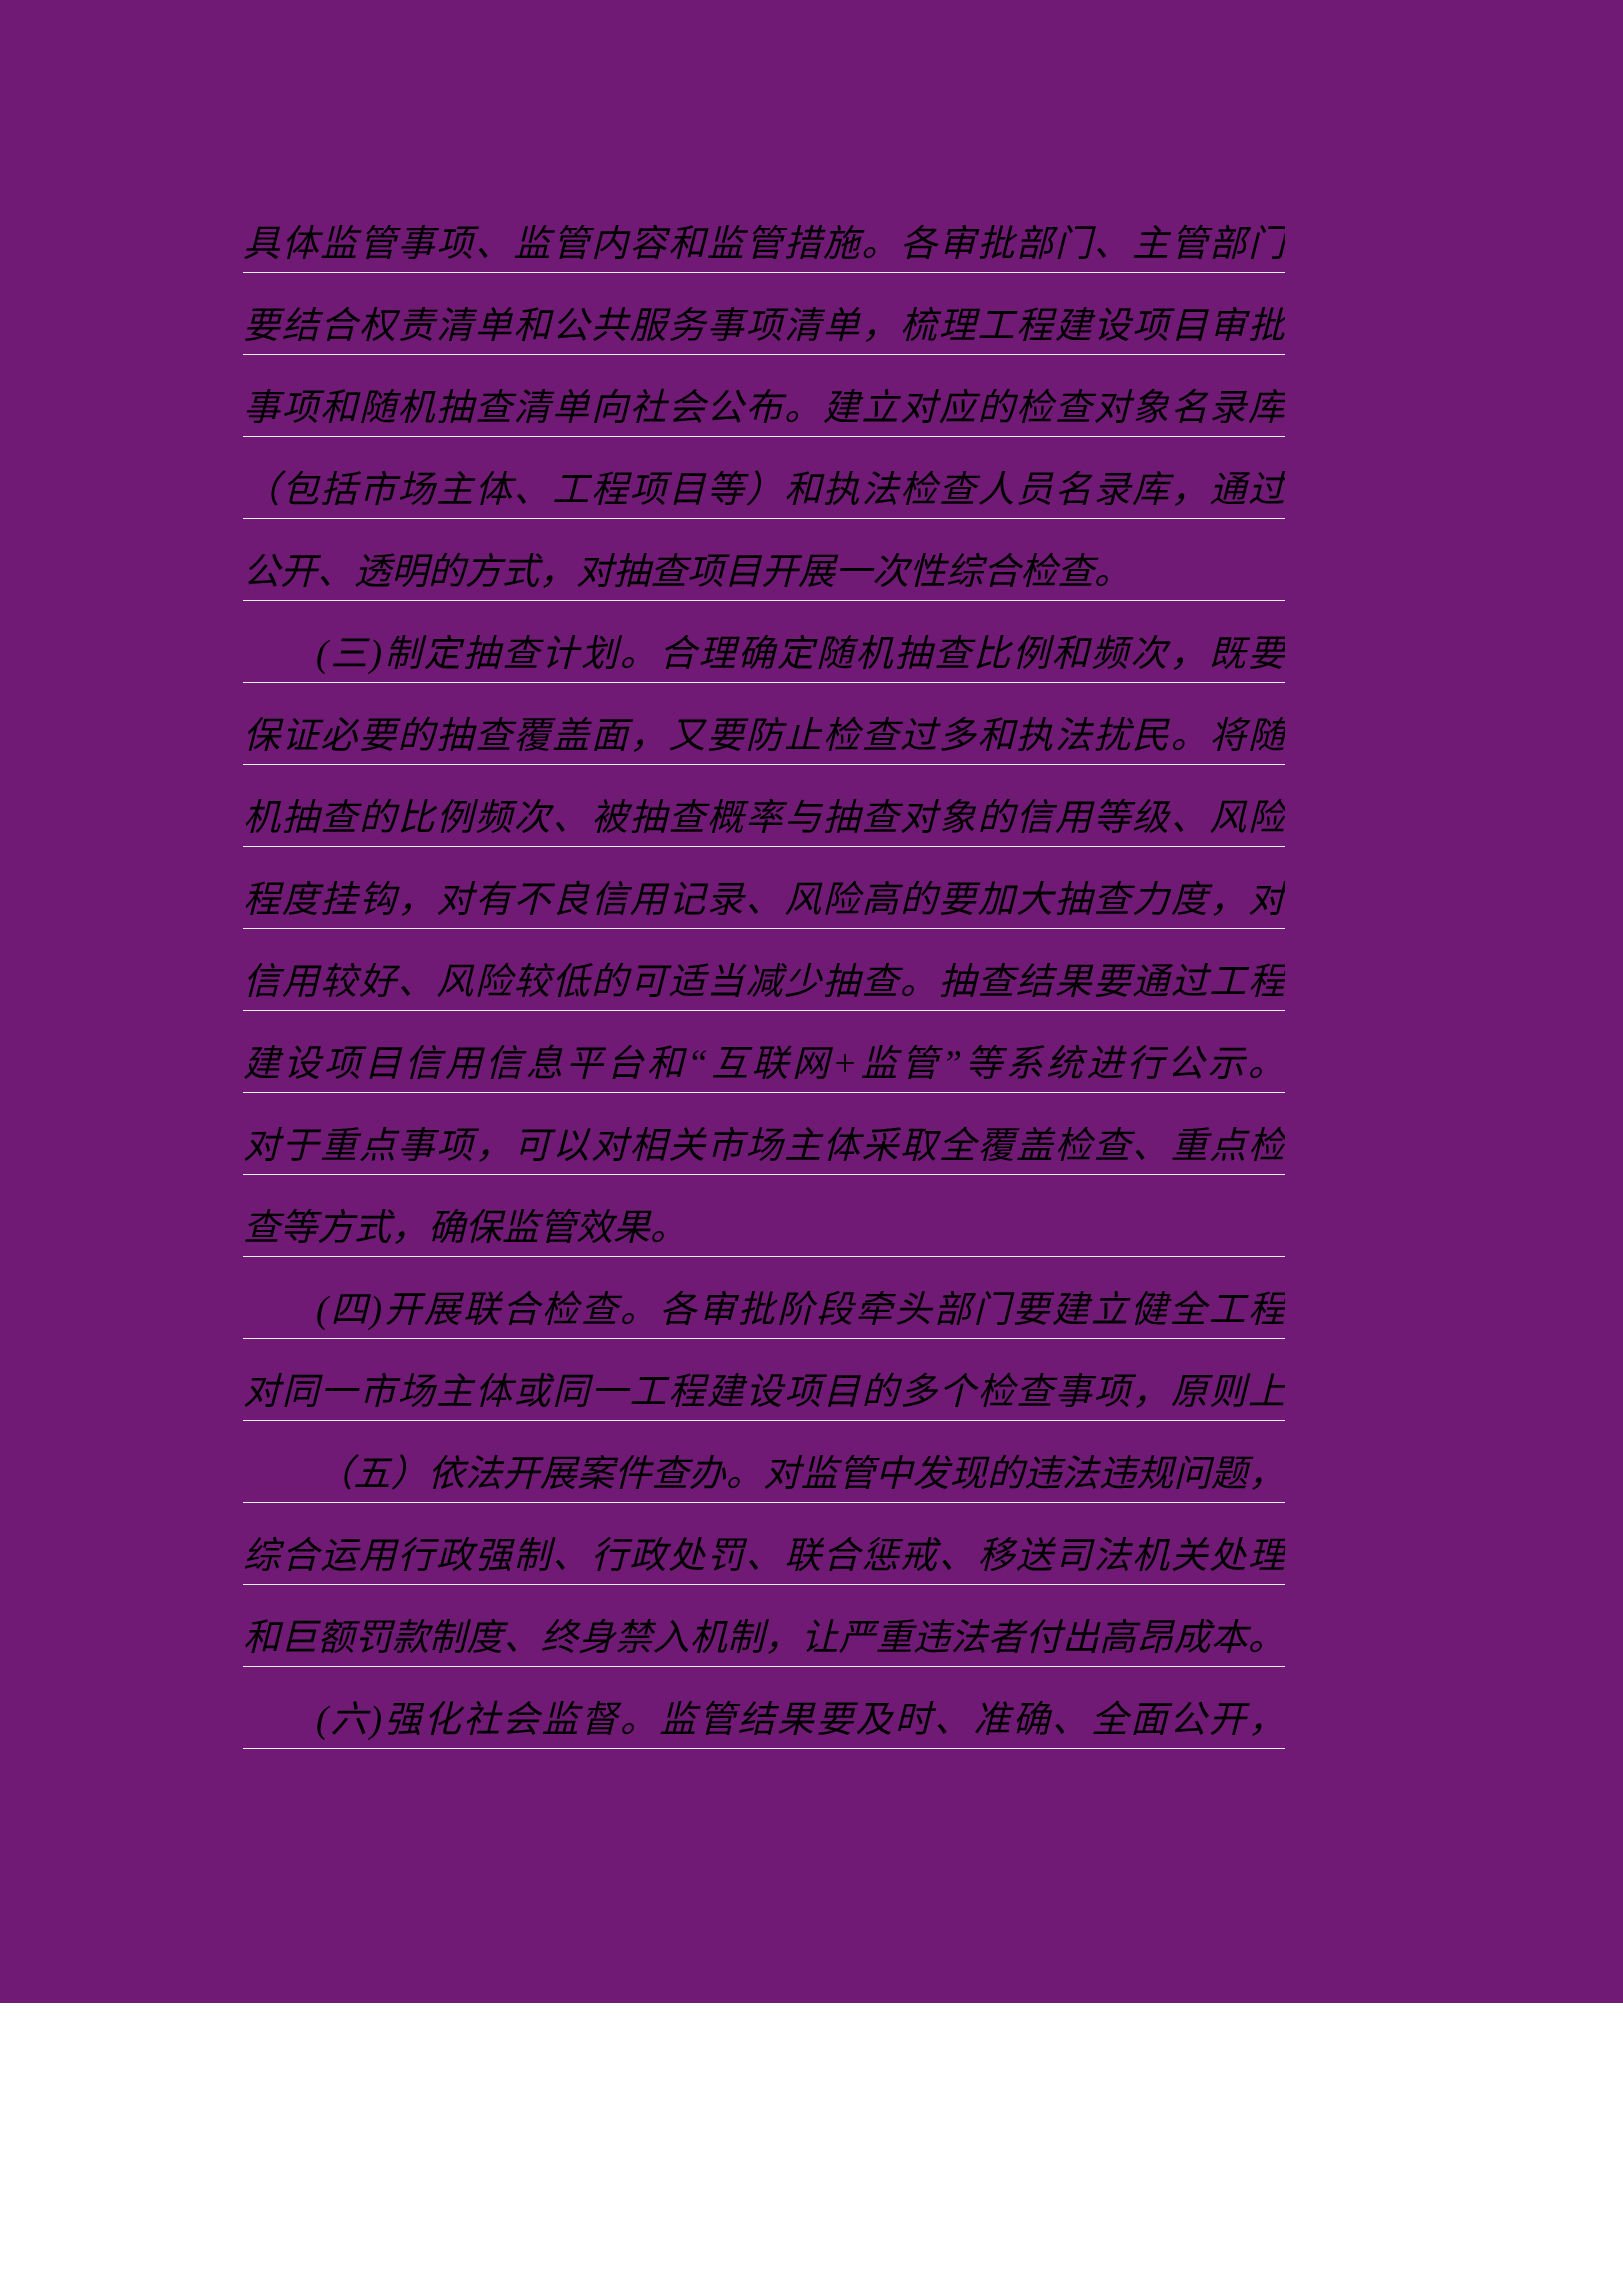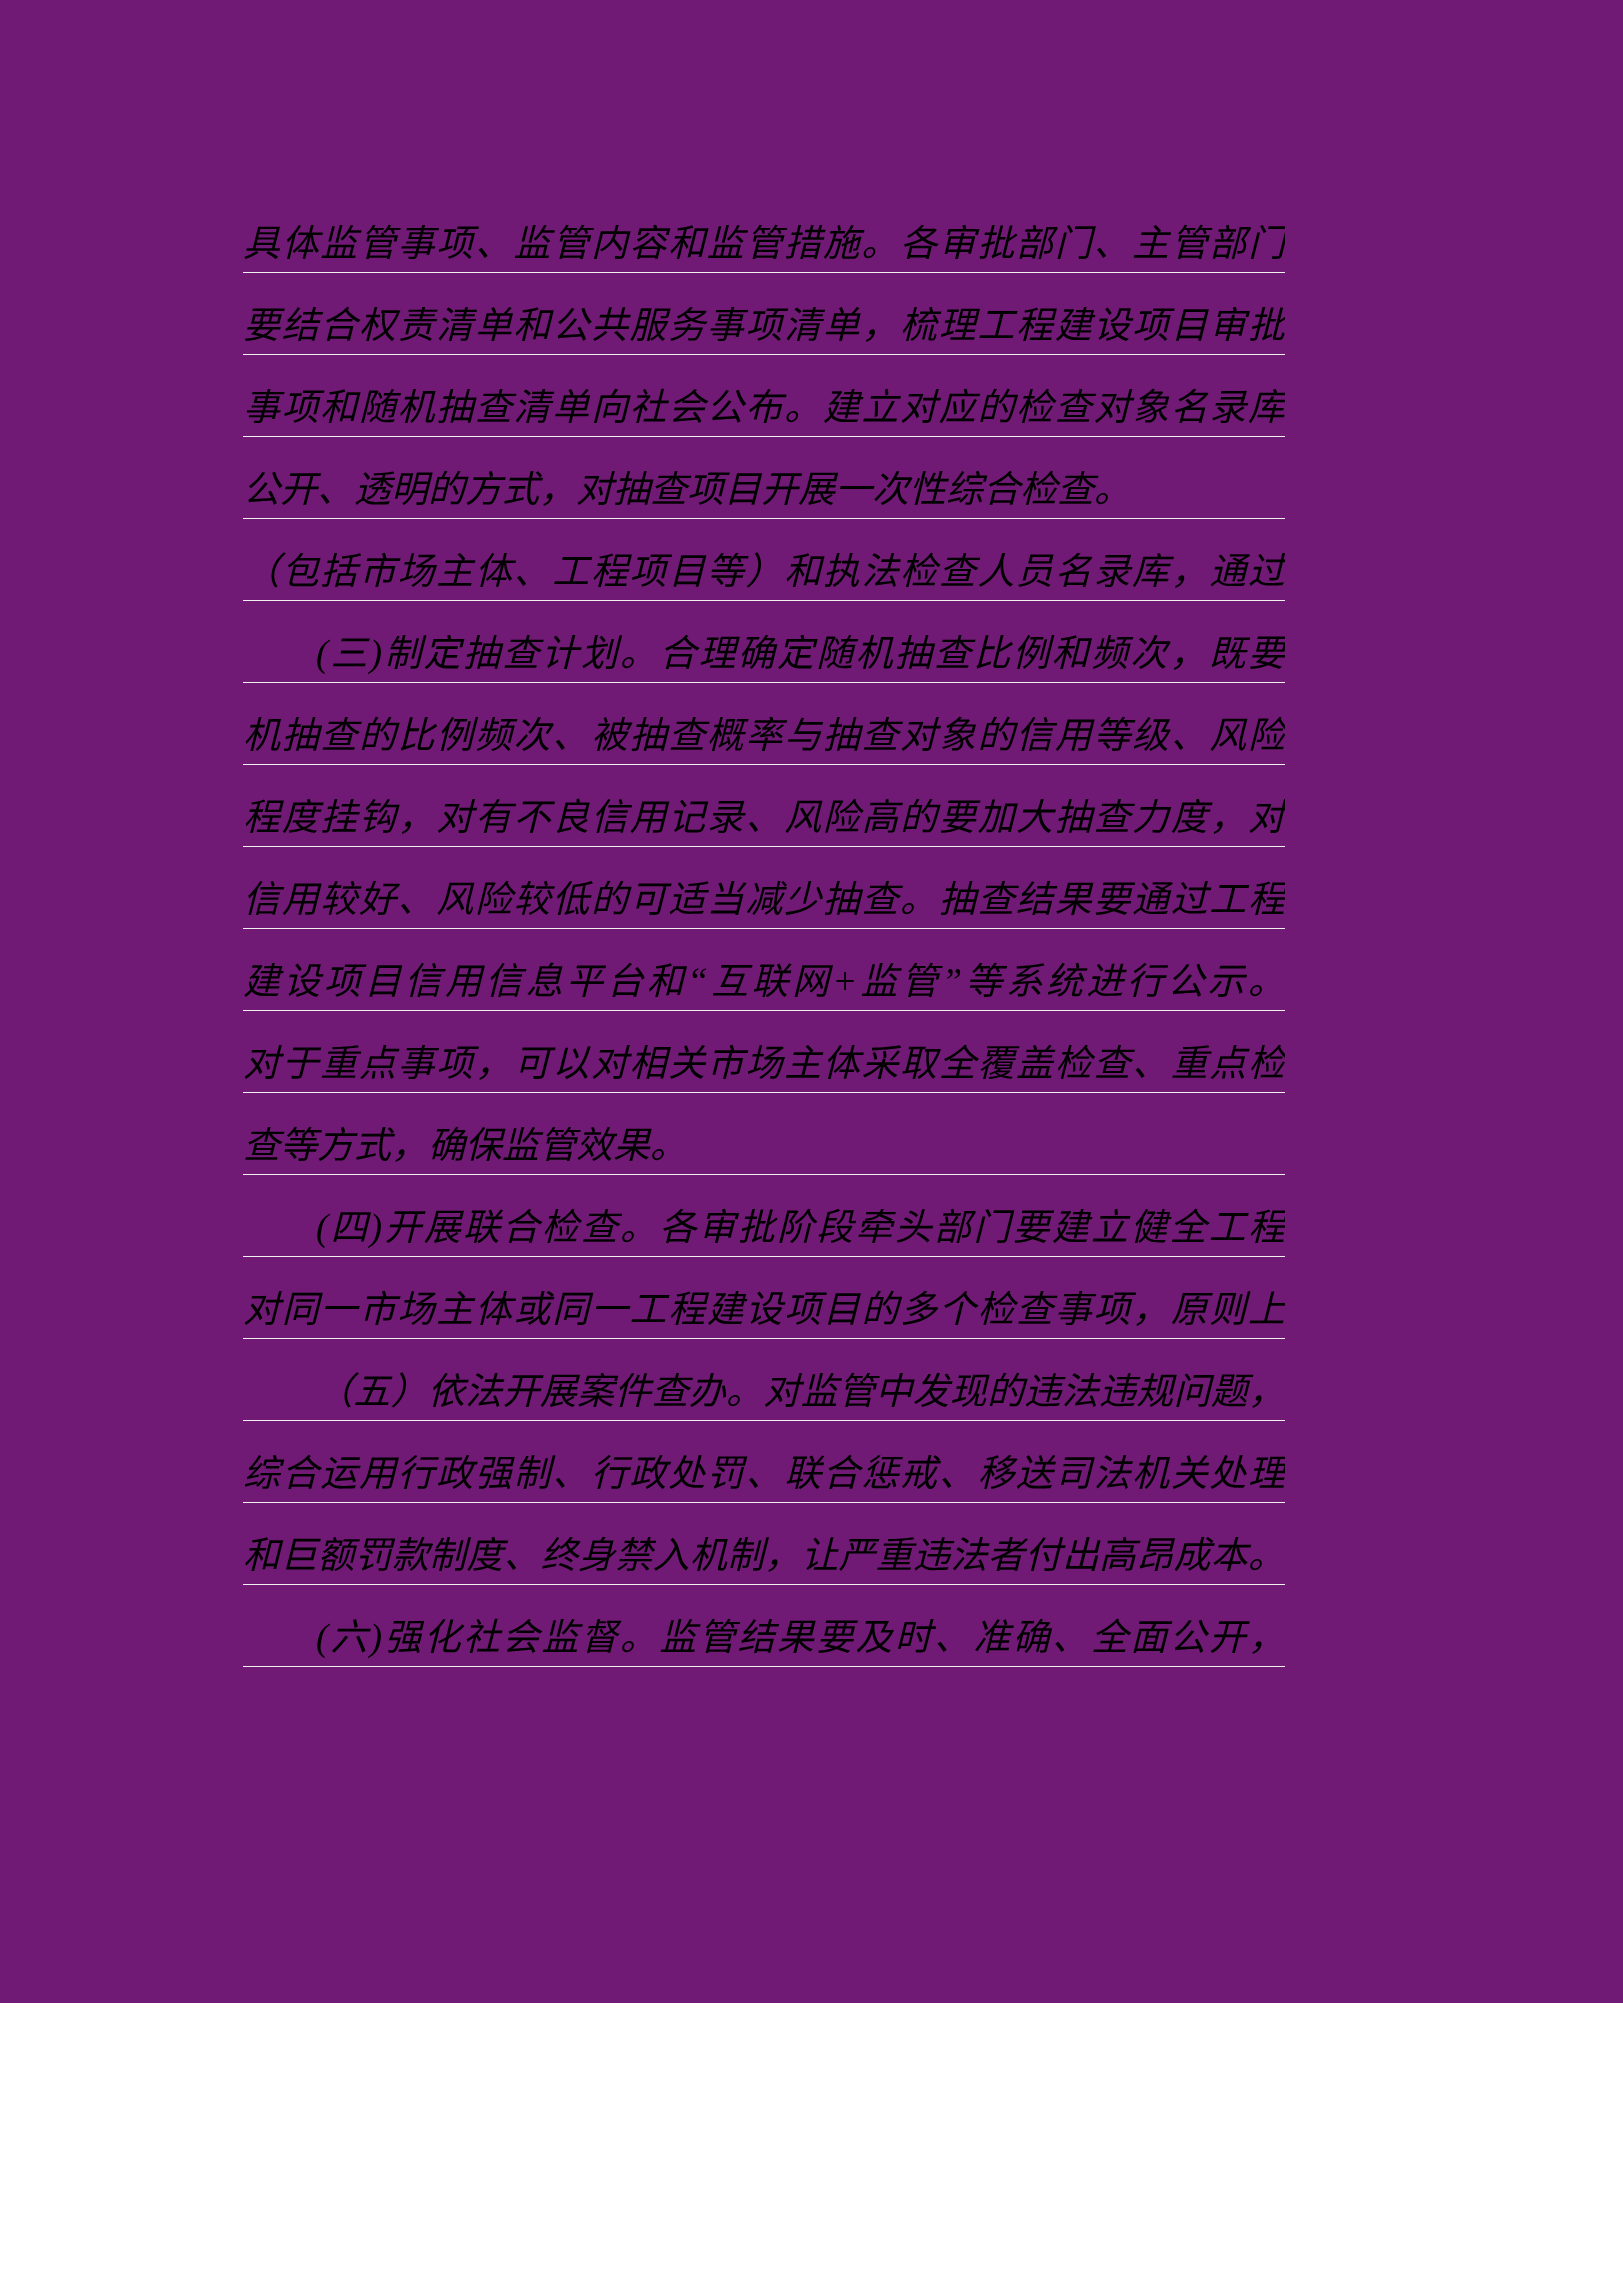--- a/index.html
+++ b/index.html
@@ -51,24 +51,25 @@
 </style>
 </head>
 <body>
 
 <div class="page">
   <div class="text-block">
 
     <div class="line fill">具体监管事项、监管内容和监管措施。各审批部门、主管部门</div>
     <div class="line fill">要结合权责清单和公共服务事项清单，梳理工程建设项目审批</div>
     <div class="line fill">事项和随机抽查清单向社会公布。建立对应的检查对象名录库</div>
+    <div class="line fill">（包括市场主体、工程项目等）和执法检查人员名录库，通过</div>
     <div class="line end">公开、透明的方式，对抽查项目开展一次性综合检查。</div>
-    <div class="line fill">（包括市场主体、工程项目等）和执法检查人员名录库，通过</div>
 
     <div class="line fill indent">(三)制定抽查计划。合理确定随机抽查比例和频次，既要</div>
+    <div class="line fill">保证必要的抽查覆盖面，又要防止检查过多和执法扰民。将随</div>
     <div class="line fill">机抽查的比例频次、被抽查概率与抽查对象的信用等级、风险</div>
     <div class="line fill">程度挂钩，对有不良信用记录、风险高的要加大抽查力度，对</div>
     <div class="line fill">信用较好、风险较低的可适当减少抽查。抽查结果要通过工程</div>
     <div class="line fill">建设项目信用信息平台和“互联网+监管”等系统进行公示。</div>
     <div class="line fill">对于重点事项，可以对相关市场主体采取全覆盖检查、重点检</div>
     <div class="line end">查等方式，确保监管效果。</div>
 
     <div class="line fill indent">(四)开展联合检查。各审批阶段牵头部门要建立健全工程</div>
     <div class="line fill">对同一市场主体或同一工程建设项目的多个检查事项，原则上</div>
 

